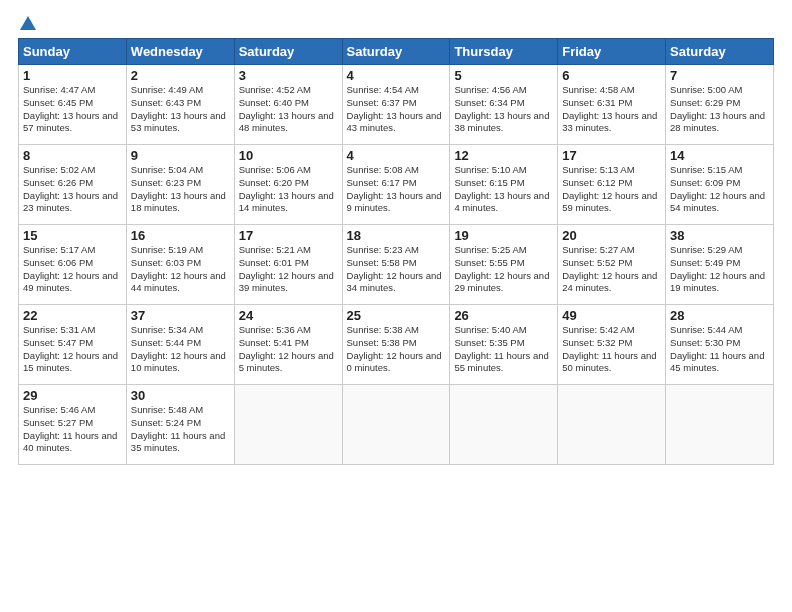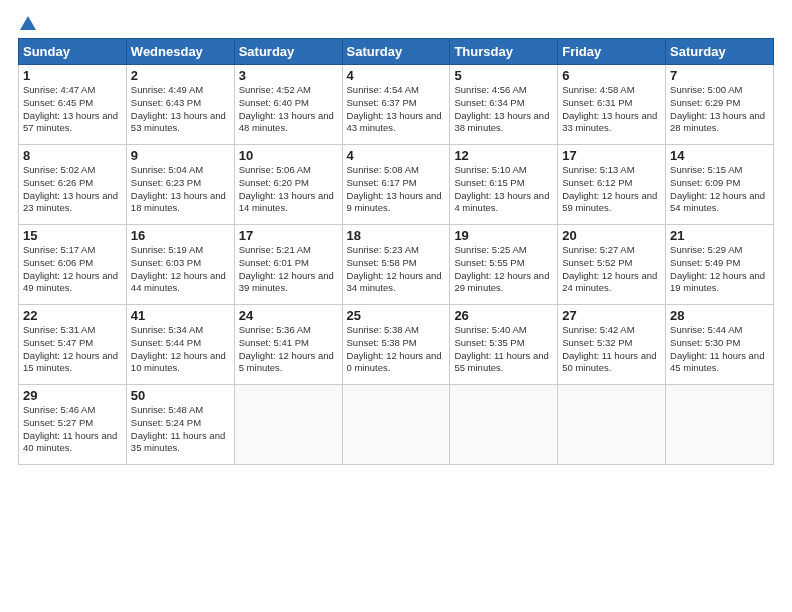--- a/index.html
+++ b/index.html
@@ -195,61 +195,61 @@
           </td>
           <td>
             <span class="day-num">19</span>
             <div class="day-info">Sunrise: 5:25 AM<br>Sunset: 5:55 PM<br>Daylight: 12 hours and 29 minutes.</div>
           </td>
           <td>
             <span class="day-num">20</span>
             <div class="day-info">Sunrise: 5:27 AM<br>Sunset: 5:52 PM<br>Daylight: 12 hours and 24 minutes.</div>
           </td>
           <td>
-            <span class="day-num">21</span>
+            <span class="day-num">38</span>
             <div class="day-info">Sunrise: 5:29 AM<br>Sunset: 5:49 PM<br>Daylight: 12 hours and 19 minutes.</div>
           </td>
         </tr>
         <tr>
           <td>
             <span class="day-num">22</span>
             <div class="day-info">Sunrise: 5:31 AM<br>Sunset: 5:47 PM<br>Daylight: 12 hours and 15 minutes.</div>
           </td>
           <td>
-            <span class="day-num">41</span>
+            <span class="day-num">37</span>
             <div class="day-info">Sunrise: 5:34 AM<br>Sunset: 5:44 PM<br>Daylight: 12 hours and 10 minutes.</div>
           </td>
           <td>
             <span class="day-num">24</span>
             <div class="day-info">Sunrise: 5:36 AM<br>Sunset: 5:41 PM<br>Daylight: 12 hours and 5 minutes.</div>
           </td>
           <td>
             <span class="day-num">25</span>
             <div class="day-info">Sunrise: 5:38 AM<br>Sunset: 5:38 PM<br>Daylight: 12 hours and 0 minutes.</div>
           </td>
           <td>
             <span class="day-num">26</span>
             <div class="day-info">Sunrise: 5:40 AM<br>Sunset: 5:35 PM<br>Daylight: 11 hours and 55 minutes.</div>
           </td>
           <td>
-            <span class="day-num">27</span>
+            <span class="day-num">49</span>
             <div class="day-info">Sunrise: 5:42 AM<br>Sunset: 5:32 PM<br>Daylight: 11 hours and 50 minutes.</div>
           </td>
           <td>
             <span class="day-num">28</span>
             <div class="day-info">Sunrise: 5:44 AM<br>Sunset: 5:30 PM<br>Daylight: 11 hours and 45 minutes.</div>
           </td>
         </tr>
         <tr>
           <td>
             <span class="day-num">29</span>
             <div class="day-info">Sunrise: 5:46 AM<br>Sunset: 5:27 PM<br>Daylight: 11 hours and 40 minutes.</div>
           </td>
           <td>
-            <span class="day-num">50</span>
+            <span class="day-num">30</span>
             <div class="day-info">Sunrise: 5:48 AM<br>Sunset: 5:24 PM<br>Daylight: 11 hours and 35 minutes.</div>
           </td>
           <td class="empty"></td>
           <td class="empty"></td>
           <td class="empty"></td>
           <td class="empty"></td>
           <td class="empty"></td>
         </tr>
       </tbody>
   </table>

